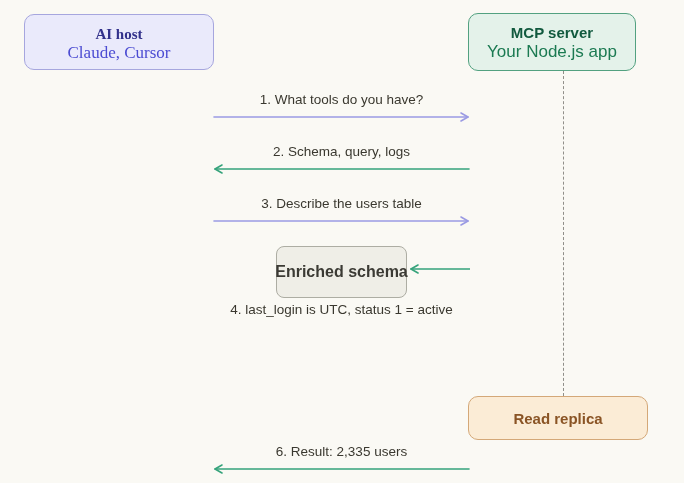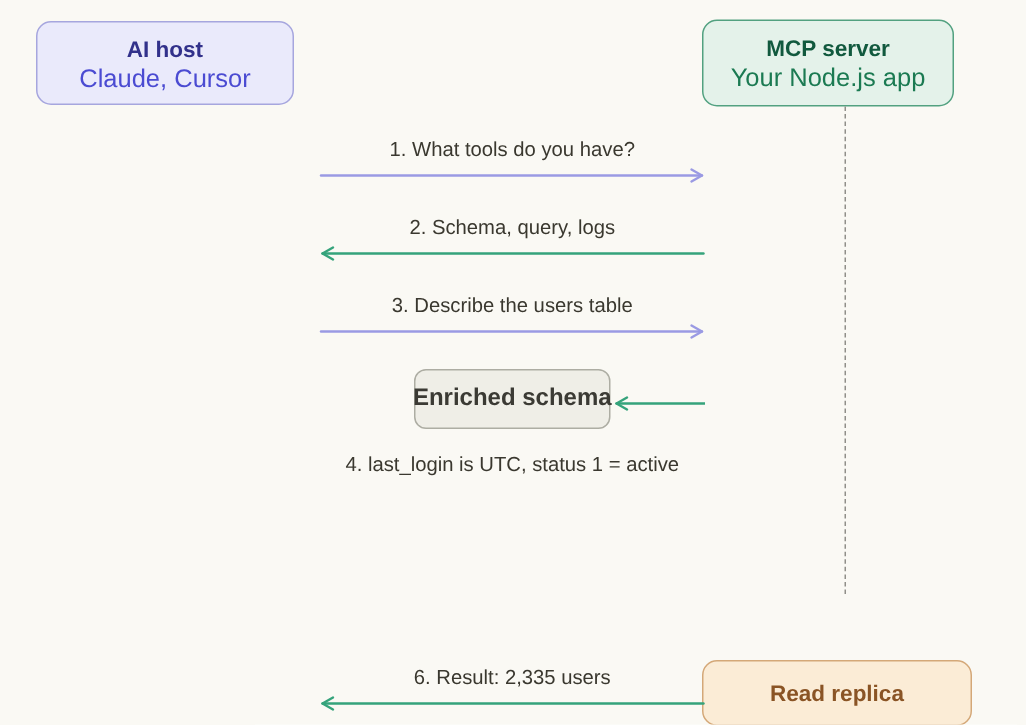--- a/index.html
+++ b/index.html
@@ -19,22 +19,22 @@
     border-radius: 10px;
     border: 1px solid;
     text-align: center;
     box-sizing: border-box;
     padding-top: 9px;
   }
   .actor .title { font-weight: bold; font-size: 15px; line-height: 20px; }
   .actor .subtitle { font-size: 17px; line-height: 18px; }
 
   .ai-host {
-    left: 24px; top: 14px; width: 172px; height: 56px;
-    background: var(--ai-box-bg); border-color: var(--ai-box-border);
+    left: 24px; top: 14px; width: 190px; height: 56px;
+    background: var(--ai-box-bg); border-color: var(--ai-box-border); font-family: Liberation Serif, serif;
   }
   .ai-host .title { color: var(--ai-title); }
   .ai-host .subtitle { color: var(--ai-subtitle); }
 
   .mcp-server {
     left: 468px; top: 13px; width: 168px; height: 58px;
     background: var(--mcp-box-bg); border-color: var(--mcp-box-border);
   }
   .mcp-server .title { color: var(--mcp-title); }
   .mcp-server .subtitle { color: var(--mcp-subtitle); }
@@ -74,21 +74,21 @@
     stroke-width: 1.6;
     stroke-linecap: round;
     stroke-linejoin: round;
   }
   .arrow.purple line, .arrow.purple polyline { stroke: var(--arrow-purple); }
   .arrow.green  line, .arrow.green  polyline { stroke: var(--arrow-green); }
 
   
   .schema-node {
     position: absolute;
-    left: 276px; top: 246px; width: 131px; height: 40px;
+    left: 276px; top: 246px; width: 131px; height: 52px;
     background: var(--schema-box-bg);
     border: 1px solid var(--schema-box-border);
     border-radius: 8px;
     box-sizing: border-box;
     display: flex; align-items: center; justify-content: center;
     font-size: 16px; font-weight: 600;
     color: var(--schema-text);
     white-space: nowrap;
   }
   .schema-arrow { position: absolute; left: 409px; top: 264px; }
@@ -97,21 +97,20 @@
   .replica-node {
     position: absolute;
     left: 468px; top: 396px; width: 180px; height: 44px;
     background: var(--replica-box-bg);
     border: 1px solid var(--replica-box-border);
     border-radius: 10px;
     box-sizing: border-box;
     display: flex; align-items: center; justify-content: center;
     font-size: 15px; font-weight: bold;
     color: var(--replica-text);
-    margin-top: 44px;
   }
 </style>
 </head>
 <body>
 
 <div class="canvas">
 
   <div class="actor ai-host">
     <span class="title">AI host</span><br>
     <span class="subtitle">Claude, Cursor</span>

